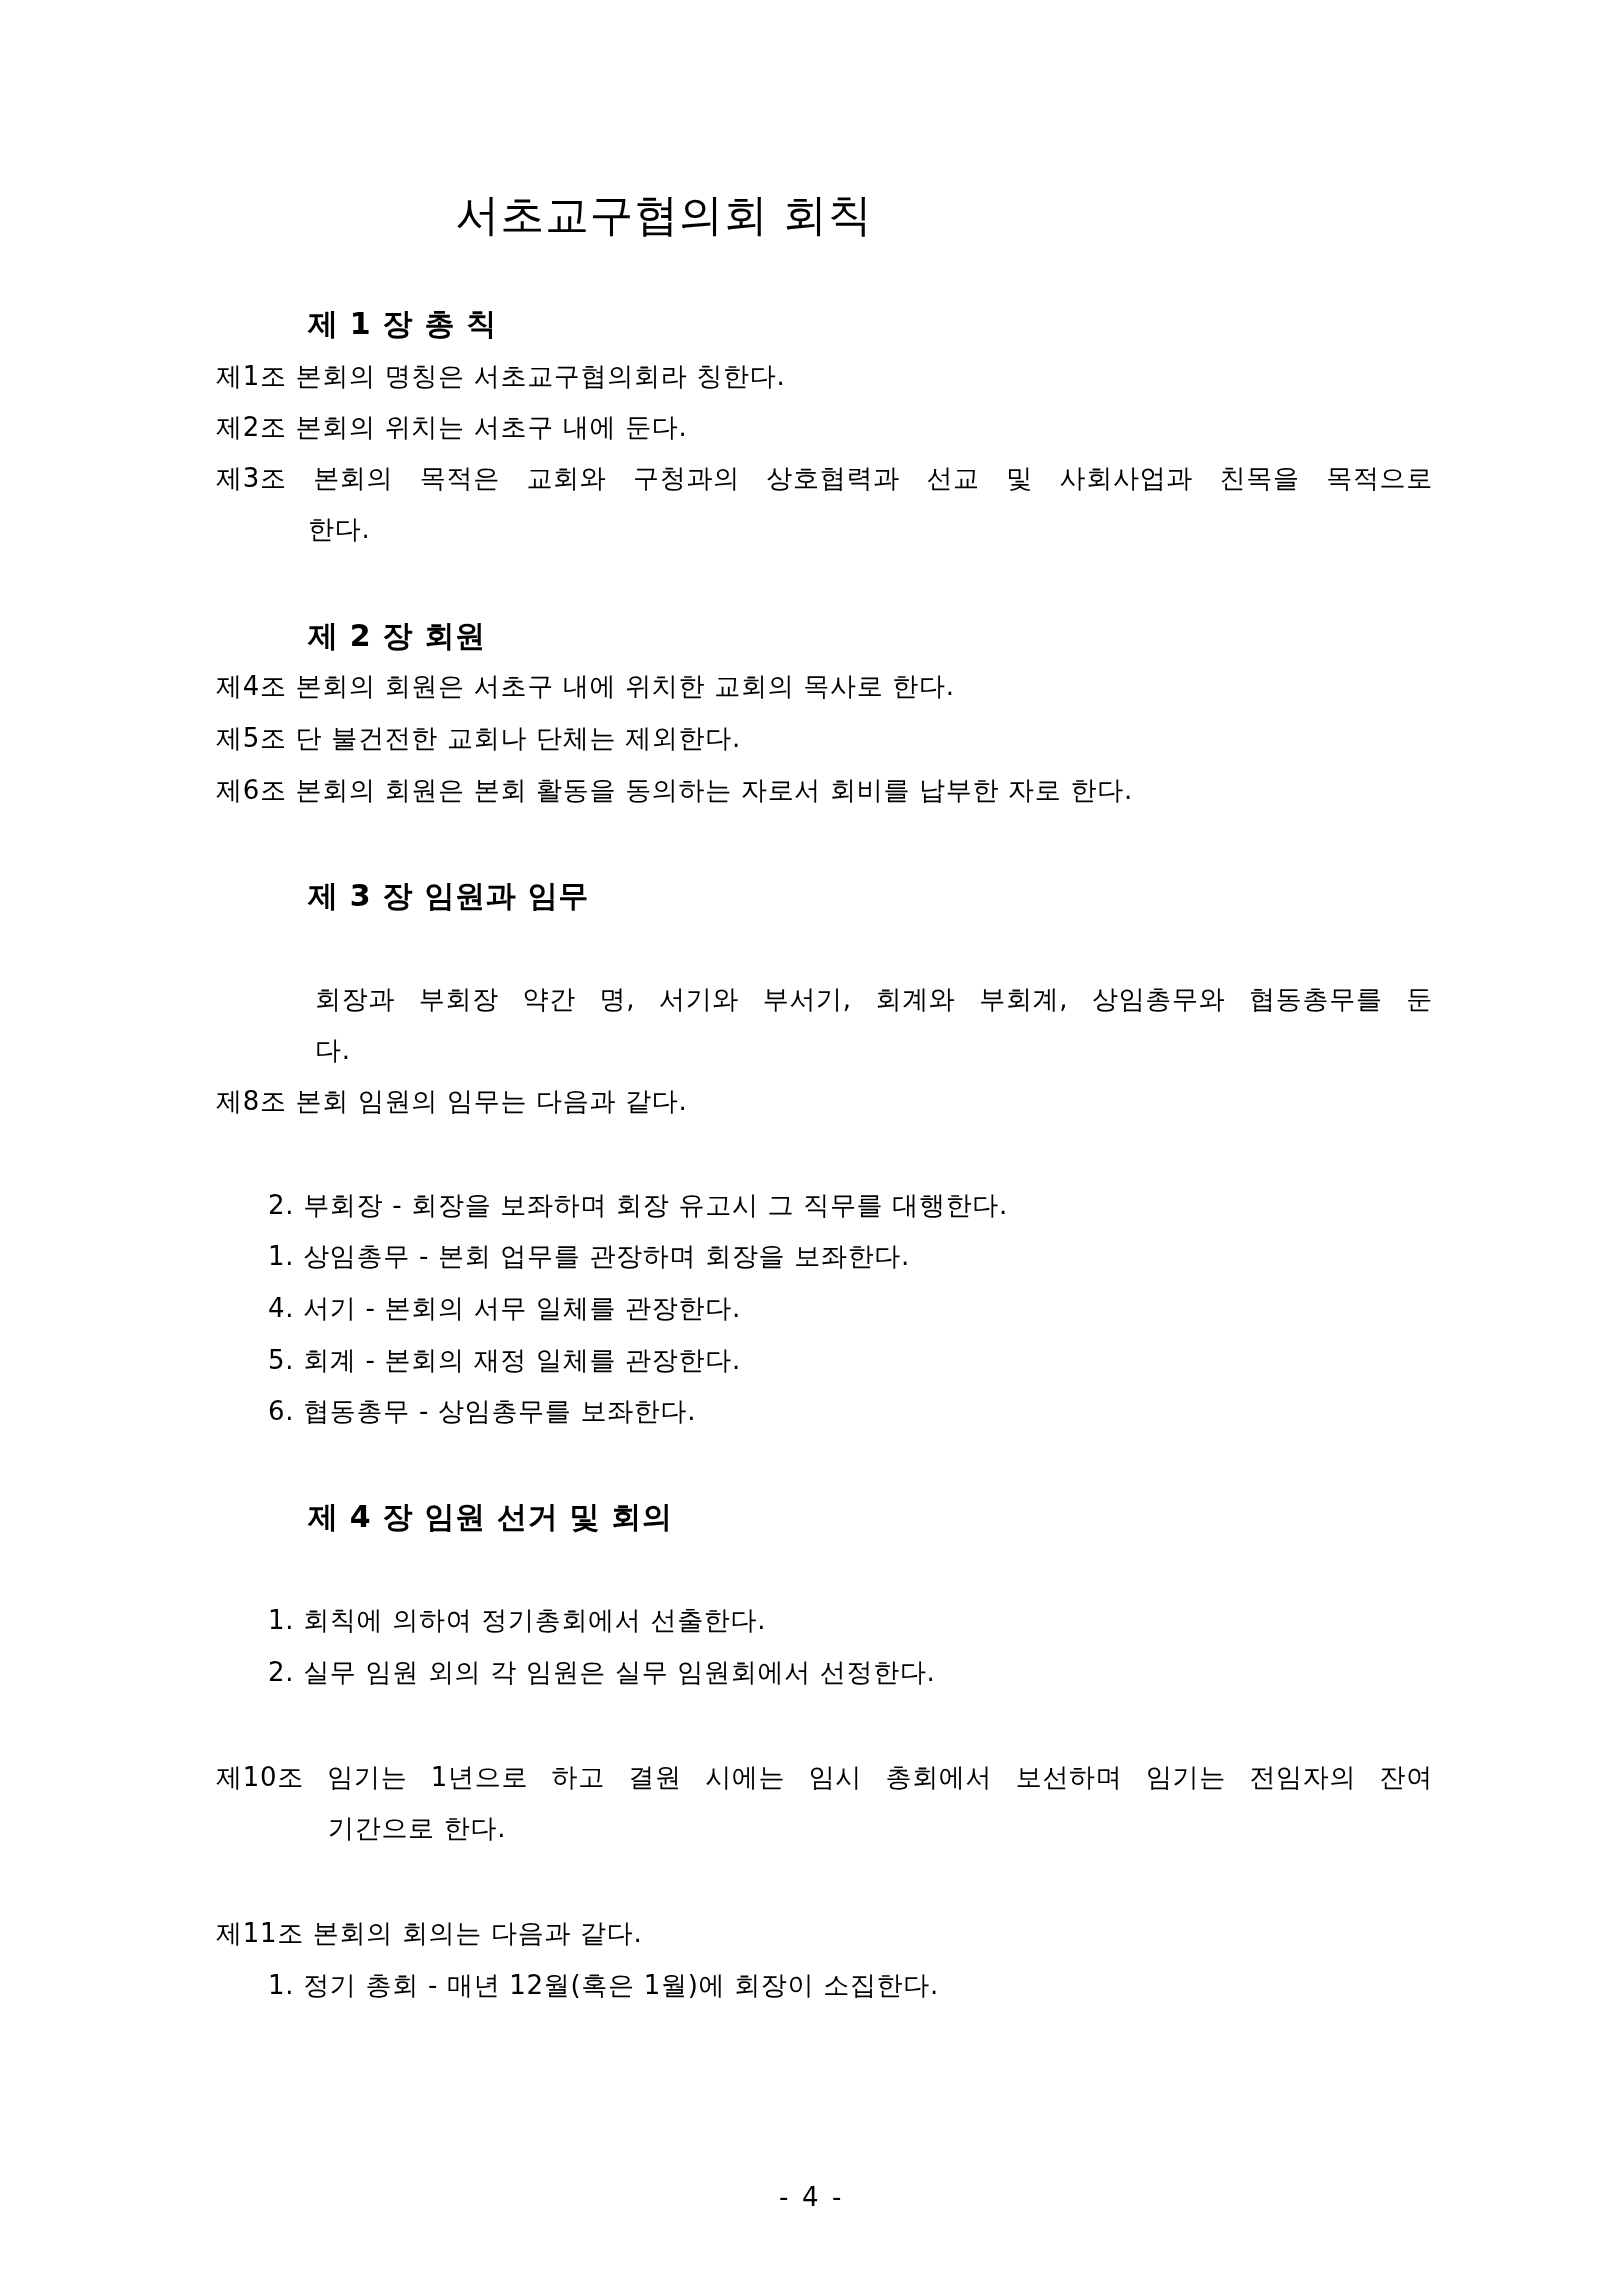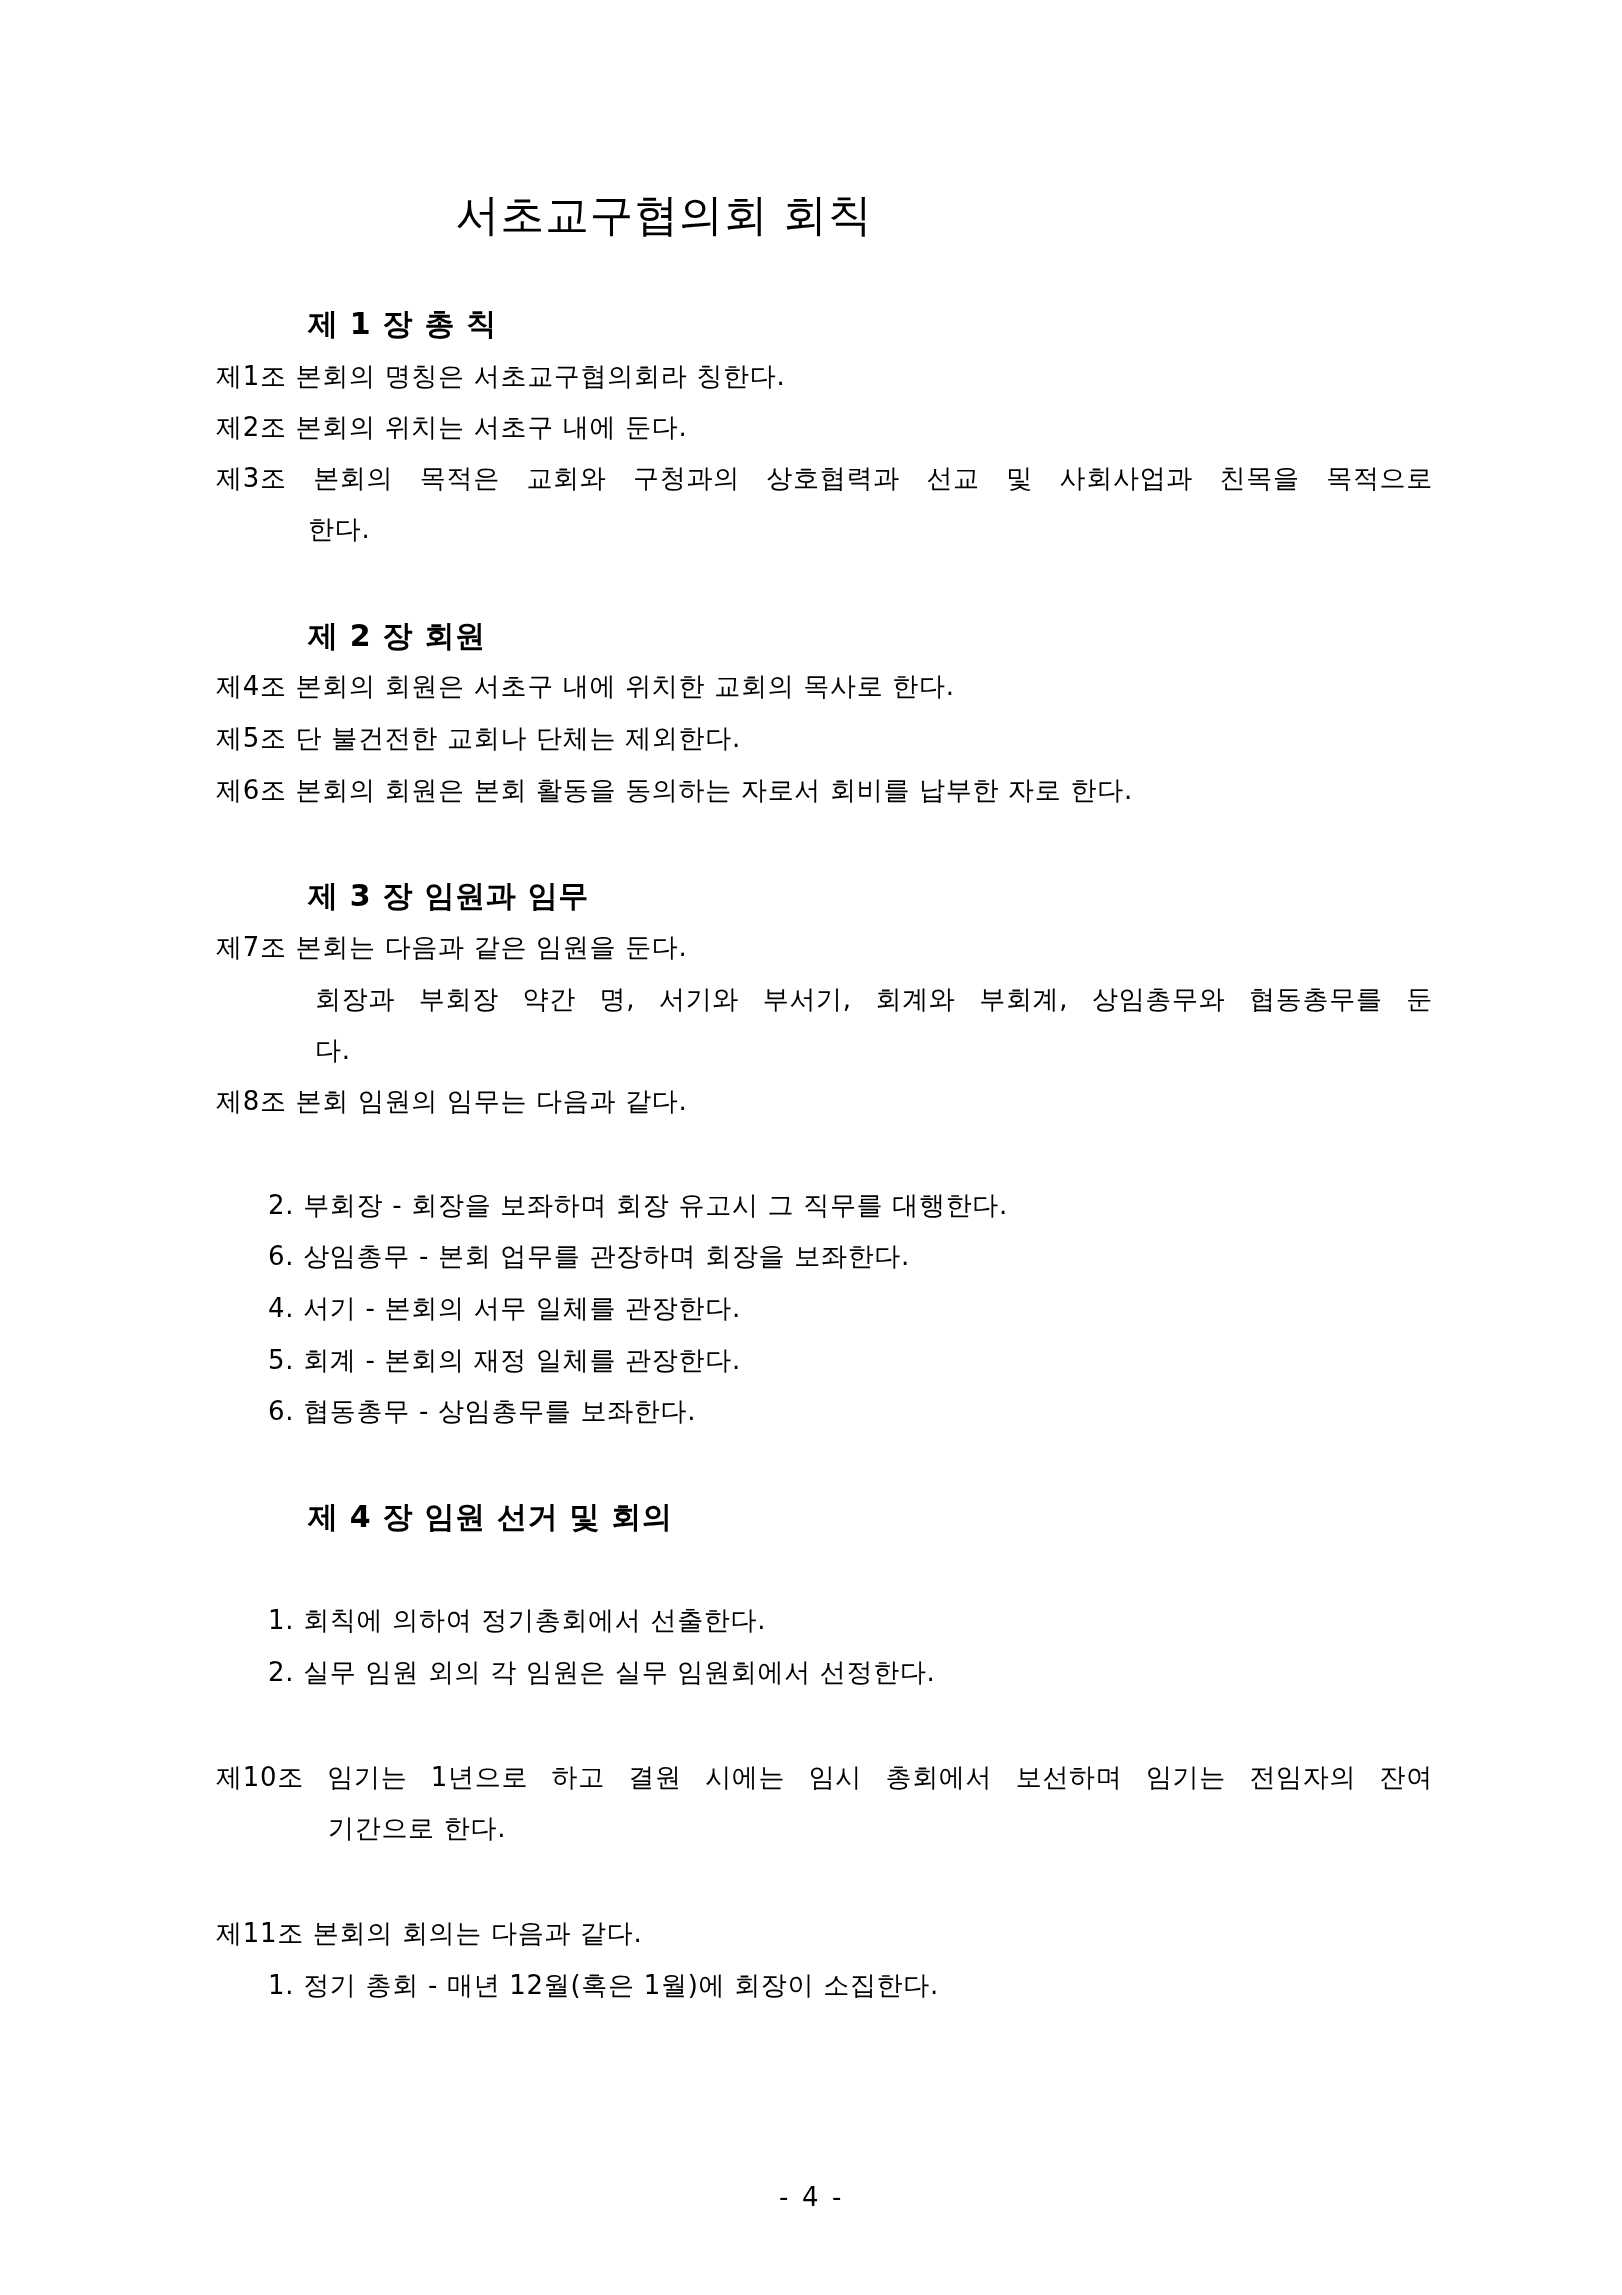--- a/index.html
+++ b/index.html
@@ -26,26 +26,25 @@
   <div class="line" style="left:216px; top:408px;">제2조 본회의 위치는 서초구 내에 둔다.</div>
   <div class="line justify" style="left:216px; top:459px;">제3조 본회의 목적은 교회와 구청과의 상호협력과 선교 및 사회사업과 친목을 목적으로</div>
   <div class="line" style="left:308px; top:510px;">한다.</div>
 
   <div class="line chapter" style="left:308px; top:616px;">제 2 장 회원</div>
   <div class="line" style="left:216px; top:667px;">제4조 본회의 회원은 서초구 내에 위치한 교회의 목사로 한다.</div>
   <div class="line" style="left:216px; top:719px;">제5조 단 불건전한 교회나 단체는 제외한다.</div>
   <div class="line" style="left:216px; top:771px;">제6조 본회의 회원은 본회 활동을 동의하는 자로서 회비를 납부한 자로 한다.</div>
 
   <div class="line chapter" style="left:308px; top:876px;">제 3 장 임원과 임무</div>
-  <div class="line" style="left:216px; top:928px;">제7조 본회는 다음과 같은 임원을 둔다.</div>
   <div class="line" style="left:315px; top:980px; width:1118px; text-align:justify; text-align-last:justify;">회장과 부회장 약간 명, 서기와 부서기, 회계와 부회계, 상임총무와 협동총무를 둔</div>
   <div class="line" style="left:315px; top:1031px;">다.</div>
   <div class="line" style="left:216px; top:1082px;">제8조 본회 임원의 임무는 다음과 같다.</div>
   <div class="line" style="left:268px; top:1186px;">2. 부회장 - 회장을 보좌하며 회장 유고시 그 직무를 대행한다.</div>
-  <div class="line" style="left:268px; top:1237px;">6. 상임총무 - 본회 업무를 관장하며 회장을 보좌한다.</div>
+  <div class="line" style="left:268px; top:1237px;">1. 상임총무 - 본회 업무를 관장하며 회장을 보좌한다.</div>
   <div class="line" style="left:268px; top:1289px;">4. 서기 - 본회의 서무 일체를 관장한다.</div>
   <div class="line" style="left:268px; top:1341px;">5. 회계 - 본회의 재정 일체를 관장한다.</div>
   <div class="line" style="left:268px; top:1392px;">6. 협동총무 - 상임총무를 보좌한다.</div>
 
   <div class="line chapter" style="left:308px; top:1497px;">제 4 장 임원 선거 및 회의</div>
   <div class="line" style="left:268px; top:1601px;">1. 회칙에 의하여 정기총회에서 선출한다.</div>
   <div class="line" style="left:268px; top:1653px;">2. 실무 임원 외의 각 임원은 실무 임원회에서 선정한다.</div>
 
   <div class="line justify" style="left:216px; top:1758px;">제10조 임기는 1년으로 하고 결원 시에는 임시 총회에서 보선하며 임기는 전임자의 잔여</div>
   <div class="line" style="left:328px; top:1809px;">기간으로 한다.</div>

